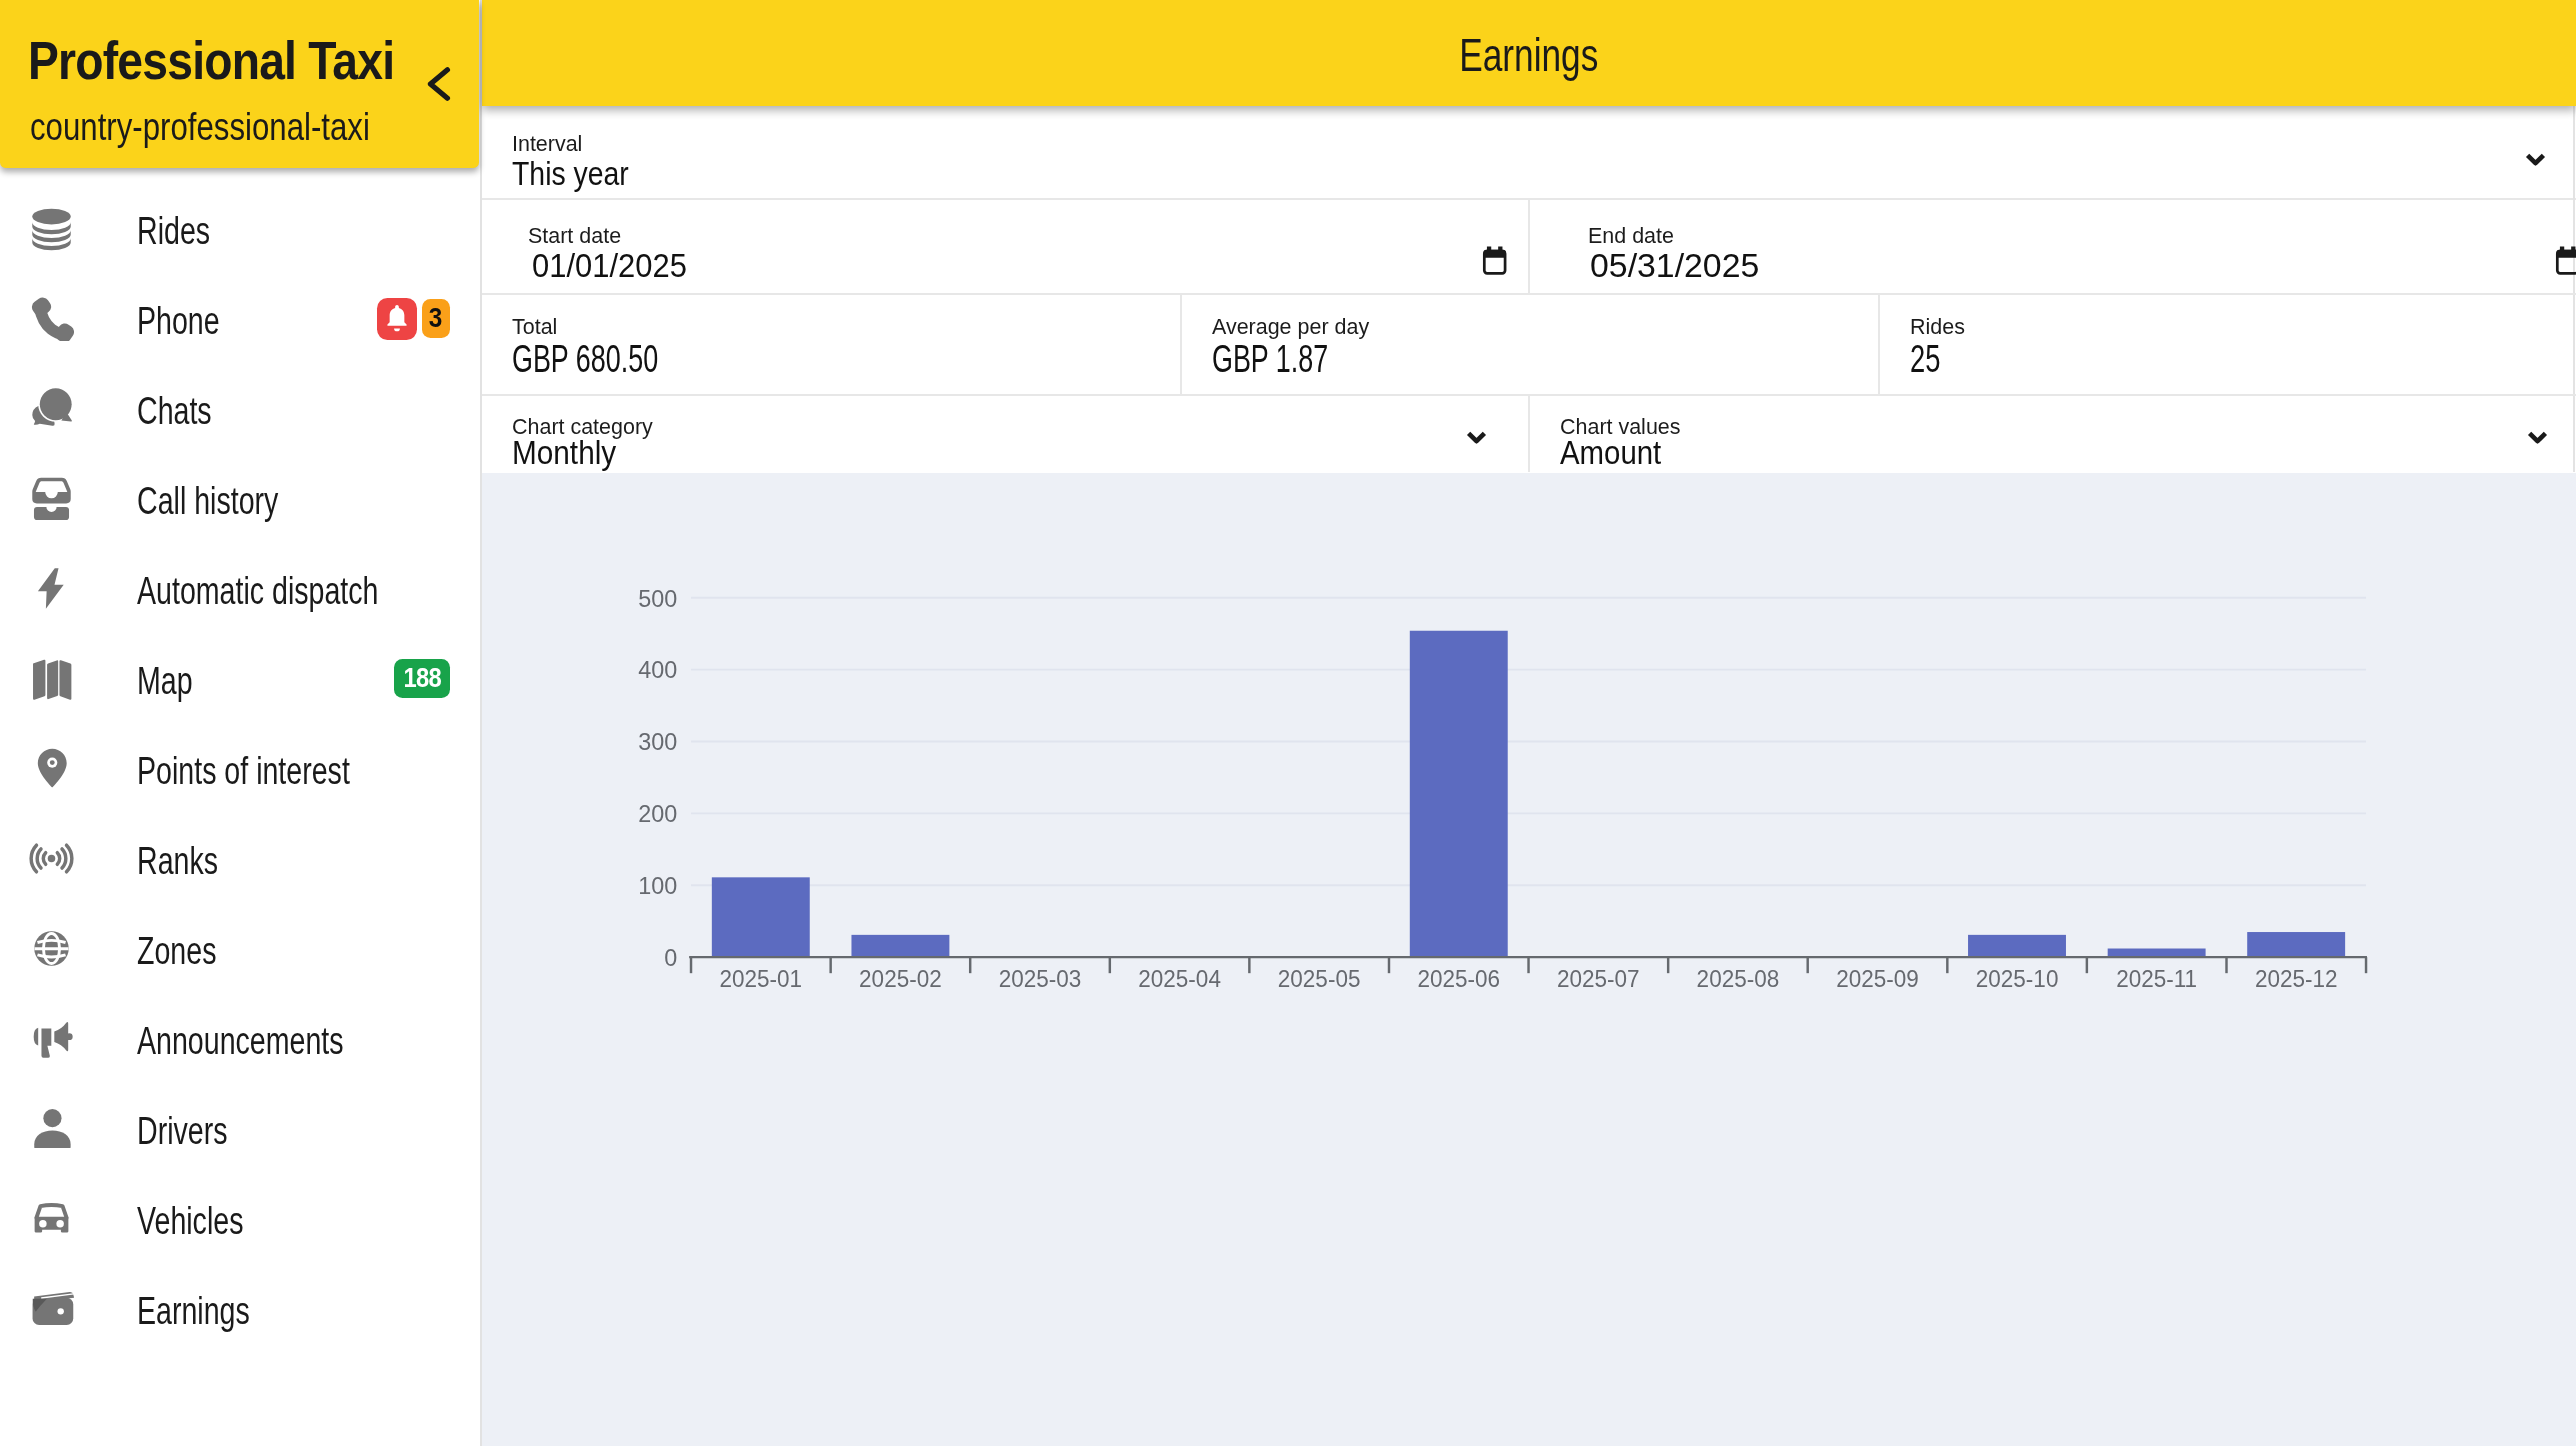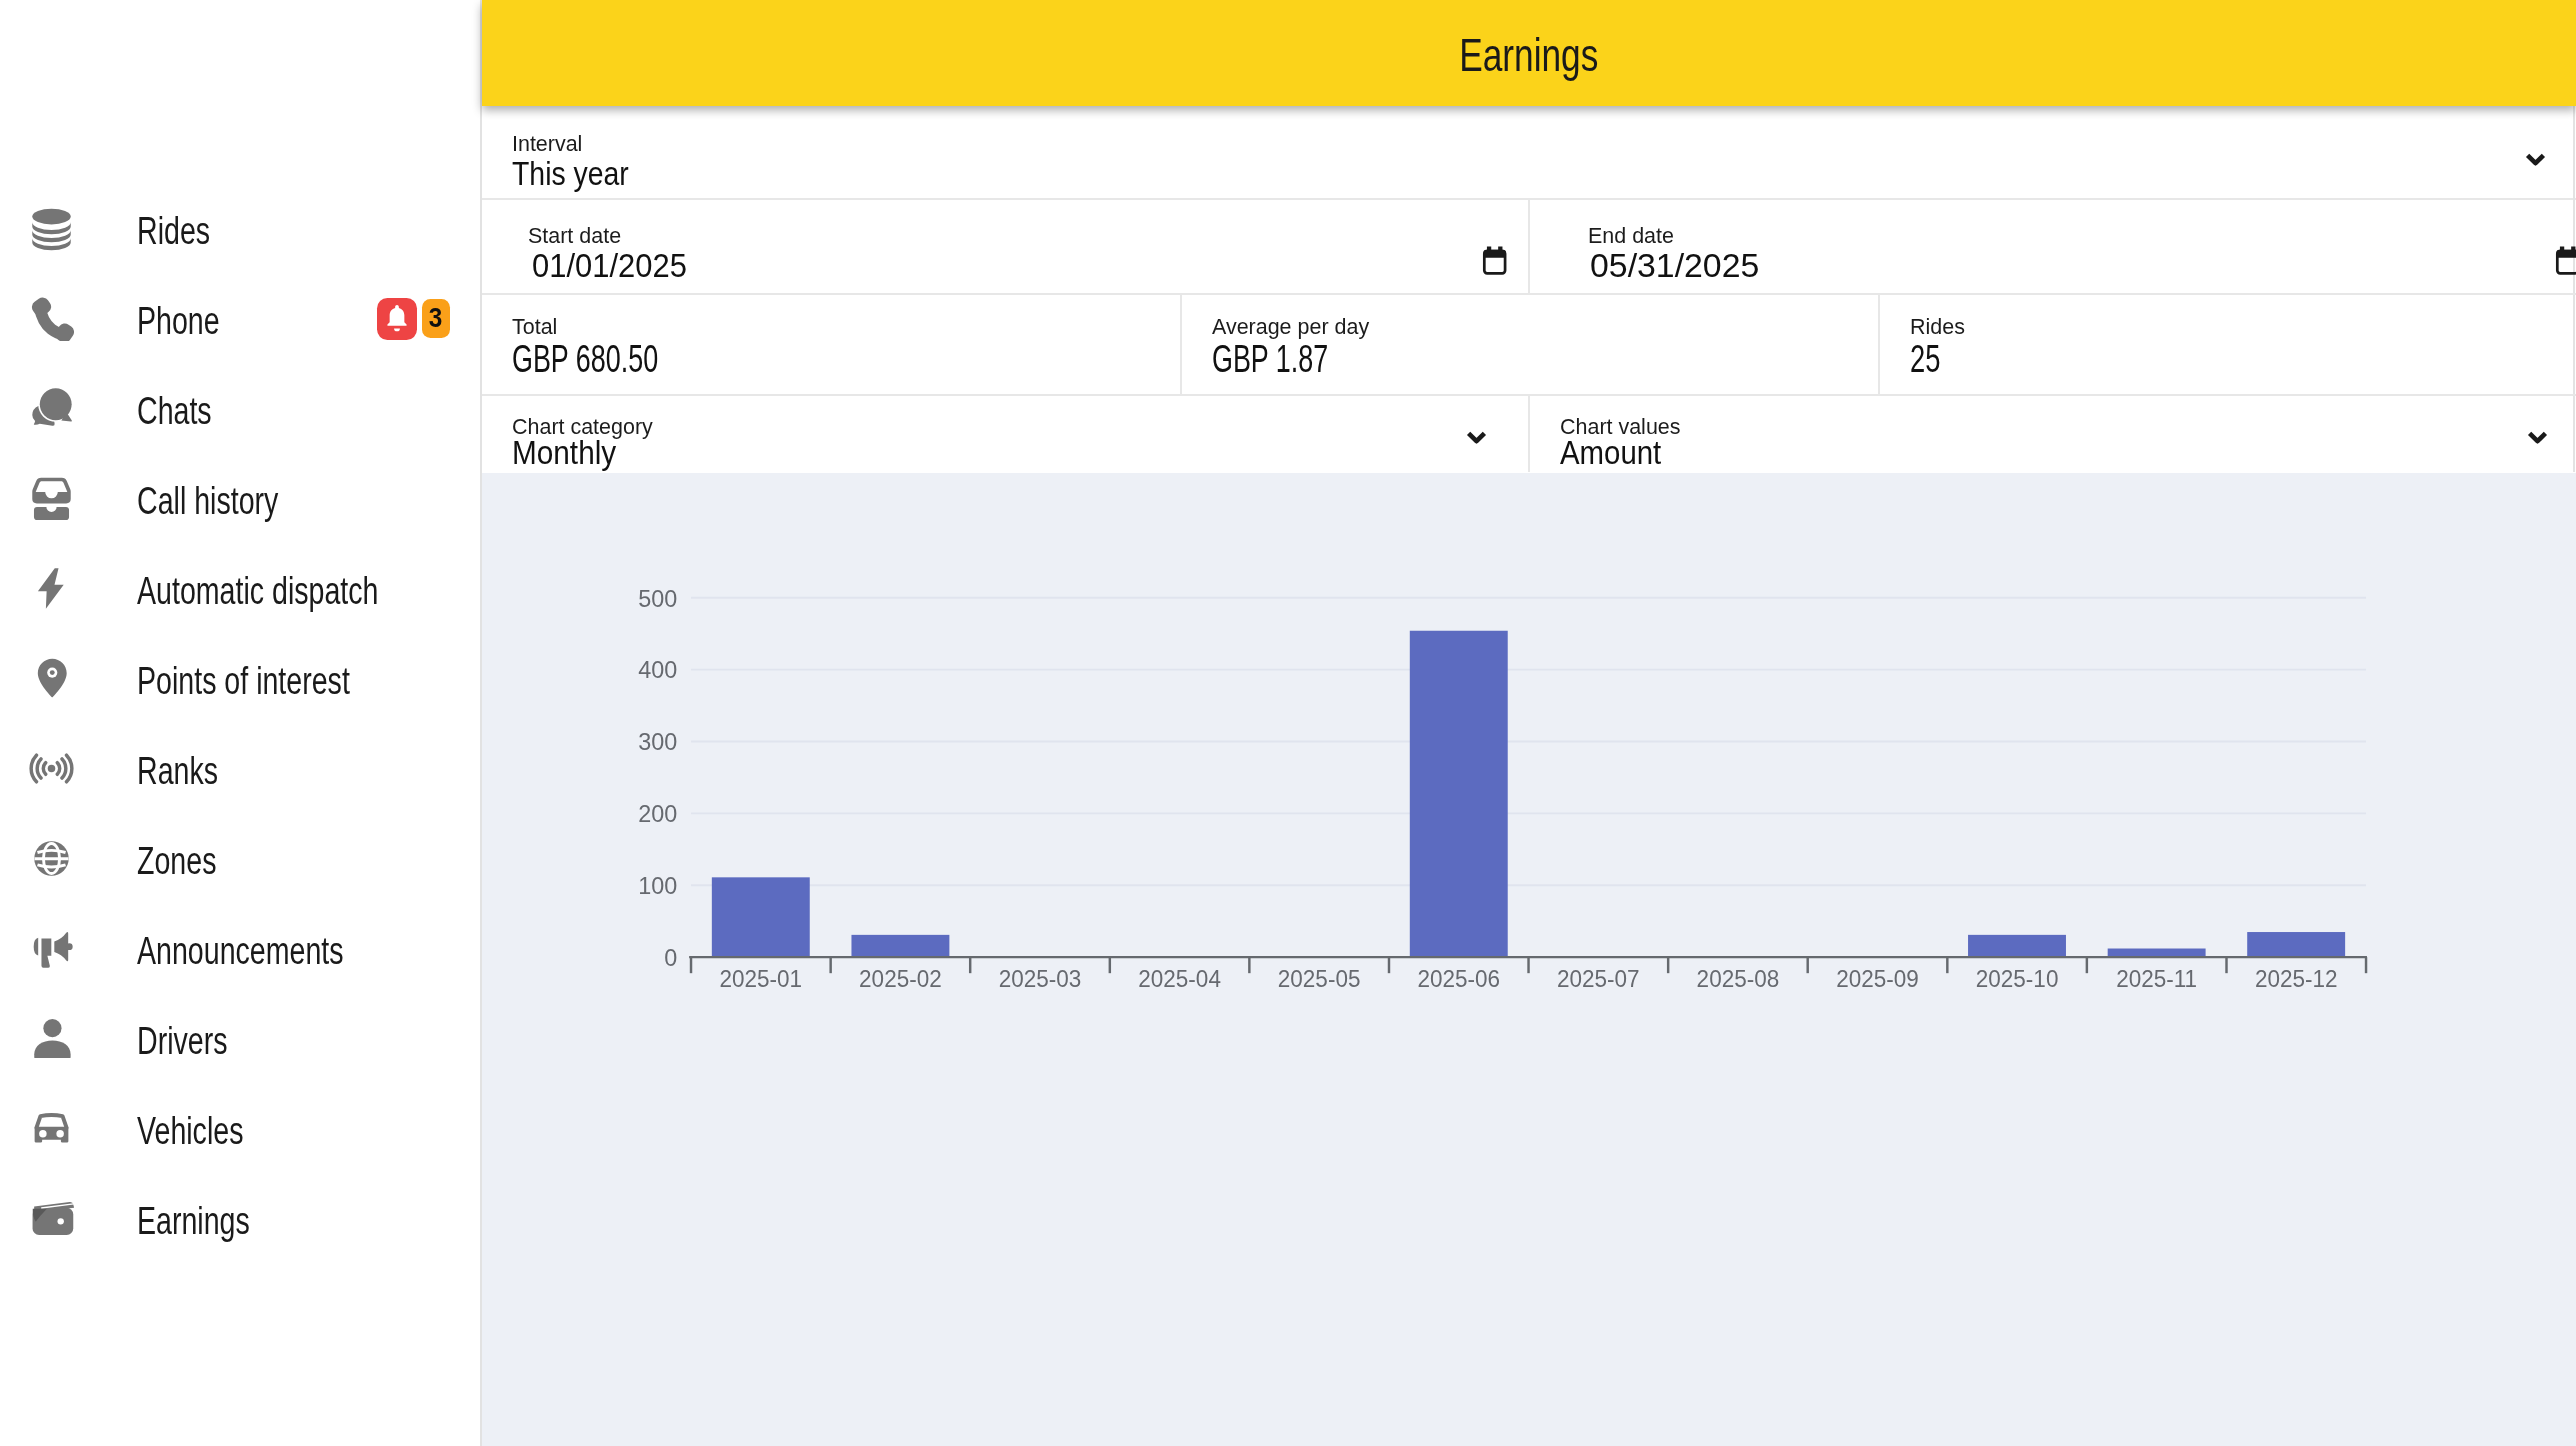--- a/index.html
+++ b/index.html
@@ -237,20 +237,29 @@
           </svg>
           <span class="lb">Call history</span>
         </div>
       <div class="mi">
           <svg class="ic" viewBox="0 0 48 48" fill="#757575">
             <path d="M27.5 2.5L9.5 27h9.3L18 45.5 37 20h-9.8l4.3-17.5z"></path>
           </svg>
           <span class="lb">Automatic dispatch</span>
         </div>
       <div class="mi">
+        <svg class="ic" viewBox="0 0 48 48" fill="#757575">
+            <path d="M4.3 8.1L16 4.1a1.1 1.1 0 0 1 1.5 1v36.5a1.5 1.5 0 0 1-1 1.4L5.8 46.6a1.1 1.1 0 0 1-1.5-1z"></path>
+            <path d="M20.3 7.9l9.3-3.2a1.1 1.1 0 0 1 1.5 1v35.6a1.5 1.5 0 0 1-1 1.4l-9.3 3.2a1.1 1.1 0 0 1-1.5-1V9.3a1.5 1.5 0 0 1 1-1.4z"></path>
+            <path d="M34 4.6l10.2 3.5a1.5 1.5 0 0 1 1 1.4v36.1a1.1 1.1 0 0 1-1.5 1L33.5 43a1.5 1.5 0 0 1-1-1.4V5.6a1.1 1.1 0 0 1 1.5-1z"></path>
+          </svg>
+        <span class="lb">Map</span>
+        <div class="badge" id="map-badge"><span style="display:inline-block;transform:scaleX(.88)">188</span></div>
+      </div>
+      <div class="mi">
           <svg class="ic" viewBox="0 0 48 48">
             <path fill="#757575" d="M24.8 3C16.3 3 9.4 9.9 9.4 18.4c0 11 15.4 25.9 15.4 25.9s15.4-14.9 15.4-25.9C40.2 9.9 33.3 3 24.8 3z"></path>
             <circle cx="24.8" cy="17.7" r="5.4" fill="#fff"></circle>
             <circle cx="24.8" cy="17.7" r="2.6" fill="#757575"></circle>
           </svg>
           <span class="lb">Points of interest</span>
         </div>
       <div class="mi">
           <svg class="ic" viewBox="0 0 48 48" fill="none" stroke="#757575" stroke-width="3.7" stroke-linecap="round">
             <circle cx="24" cy="24" r="4" fill="#757575" stroke="none"></circle>
@@ -305,15 +314,22 @@
             <path d="M5.5 11.3 L43.3 6.5 a3.6 3.6 0 0 1 4 2.8 l.8 3.2 -42.6 5.4 z" fill="#757575"></path>
             <rect x="3.8" y="12.6" width="43.4" height="29" rx="7" fill="#757575"></rect>
             <path d="M13 12.8 L47.6 8.4" stroke="#fff" stroke-width="1.5" fill="none"></path>
             <path d="M4 13.5 L19 13.5 C13 20 9.5 24 7.3 27.5 C5.2 24.5 4 20 4 16.5z" fill="#595959"></path>
             <circle cx="33.8" cy="27" r="3.4" fill="#fff"></circle>
           </svg>
           <span class="lb">Earnings</span>
         </div>
     </div>
   </div>
+  <div id="sidecard">
+    <h1>Professional Taxi</h1>
+    <div class="sub">country-professional-taxi</div>
+    <svg class="abs" style="left:421px;top:66px" width="34" height="36" viewBox="0 0 36 38">
+      <polyline points="28,4 10,19 28,34" fill="none" stroke="#1a1a1a" stroke-width="5.5" stroke-linecap="round" stroke-linejoin="round"></polyline>
+    </svg>
+  </div>
 
 </div>
 
 
 </body></html>

